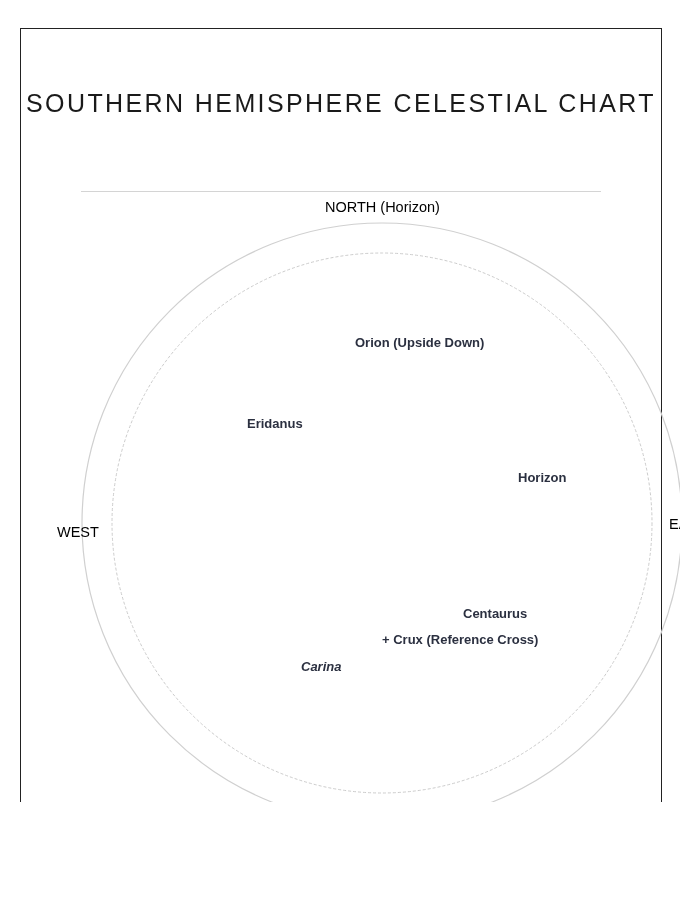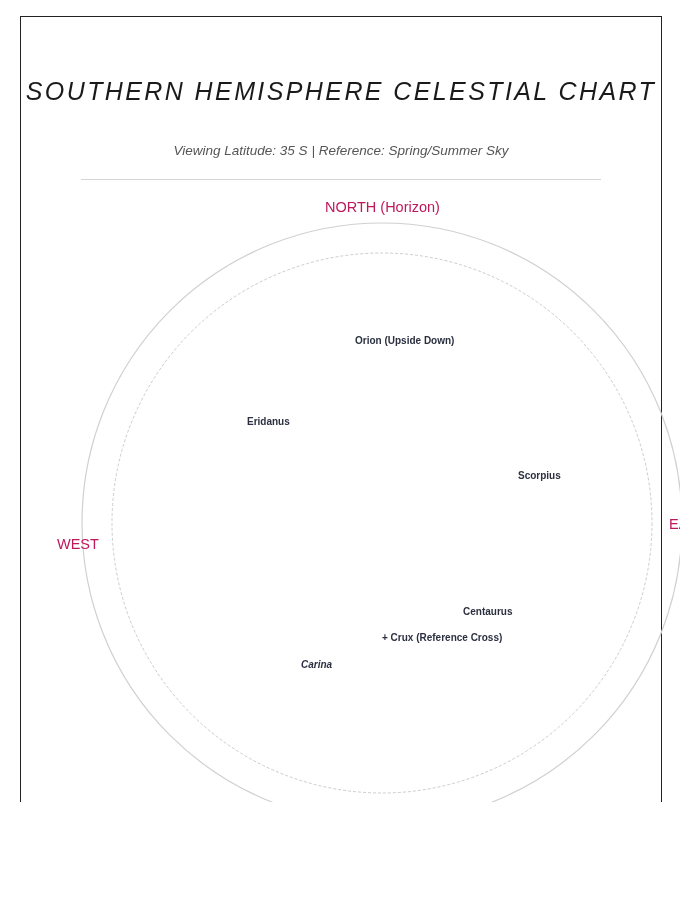--- a/index.html
+++ b/index.html
@@ -18,29 +18,28 @@
       position: absolute;
       left: 0;
       top: 0;
       width: 680px;
       height: 802px;
       overflow: hidden;
     }
     .card {
       position: absolute;
       left: 20px;
-      top: 16px;
+      top: 28px;
       width: 640px;
       height: 800px;
       border: 1px solid #222222;
       border-bottom: none;
       background: #ffffff;
       box-sizing: content-box;
       overflow: visible;
-      font-style: italic;
     }
     .title {
       position: absolute;
       left: 0;
       top: 60px;
       width: 640px;
       margin: 0;
       text-align: center;
       font-family: "Liberation Sans", sans-serif;
       font-weight: 400;
@@ -70,51 +69,50 @@
       position: absolute;
       left: 0;
       top: 0;
       width: 700px;
       height: 900px;
       pointer-events: none;
     }
     .dir-label {
       position: absolute;
       font-size: 14.5px;
-      color: #be185d;
+      color: #000000;
       white-space: nowrap;
     }
     .const-label {
       position: absolute;
-      font-size: 10px;
+      font-size: 13px;
       font-weight: 700;
       color: #2b3040;
       white-space: nowrap;
     }
   </style>
 </head>
 <body>
 
 <div class="viewport-clip">
 
   <div class="card">
     <h1 class="title">SOUTHERN HEMISPHERE CELESTIAL CHART</h1>
-    <div class="subtitle">Viewing Latitude: 35 S | Reference: Spring/Summer Sky</div>
     <div class="divider"></div>
   </div>
 
   <svg class="chart-svg" viewBox="0 0 700 900" xmlns="http://www.w3.org/2000/svg">
     <circle cx="382" cy="523" r="300" fill="none" stroke="#d0d0d0" stroke-width="1.2"></circle>
     <circle cx="382" cy="523" r="270" fill="none" stroke="#cccccc" stroke-width="1" stroke-dasharray="3 2"></circle>
   </svg>
 
   <div class="dir-label" style="left:325px; top:199px;">NORTH (Horizon)</div>
-  <div class="dir-label" style="left:57px; top:536px;">WEST</div>
+  <div class="dir-label" style="left:57px; top:524px;">WEST</div>
   <div class="dir-label" style="left:669px; top:516px;">EAST</div>
 
   <div class="const-label" style="left:355px; top:335px;">Orion (Upside Down)</div>
   <div class="const-label" style="left:247px; top:416px;">Eridanus</div>
-  <div class="const-label" style="left:518px; top:470px;">Scorpius</div>
+  <div class="const-label" style="left:518px; top:470px;">Horizon</div>
   <div class="const-label" style="left:463px; top:578px;margin-top:28px;">Centaurus</div>
   <div class="const-label" style="left:382px; top:632px;">+ Crux (Reference Cross)</div>
   <div class="const-label" style="left:301px; top:659px;font-style:italic;">Carina</div>
 
 </div>
 
 </body></html>

